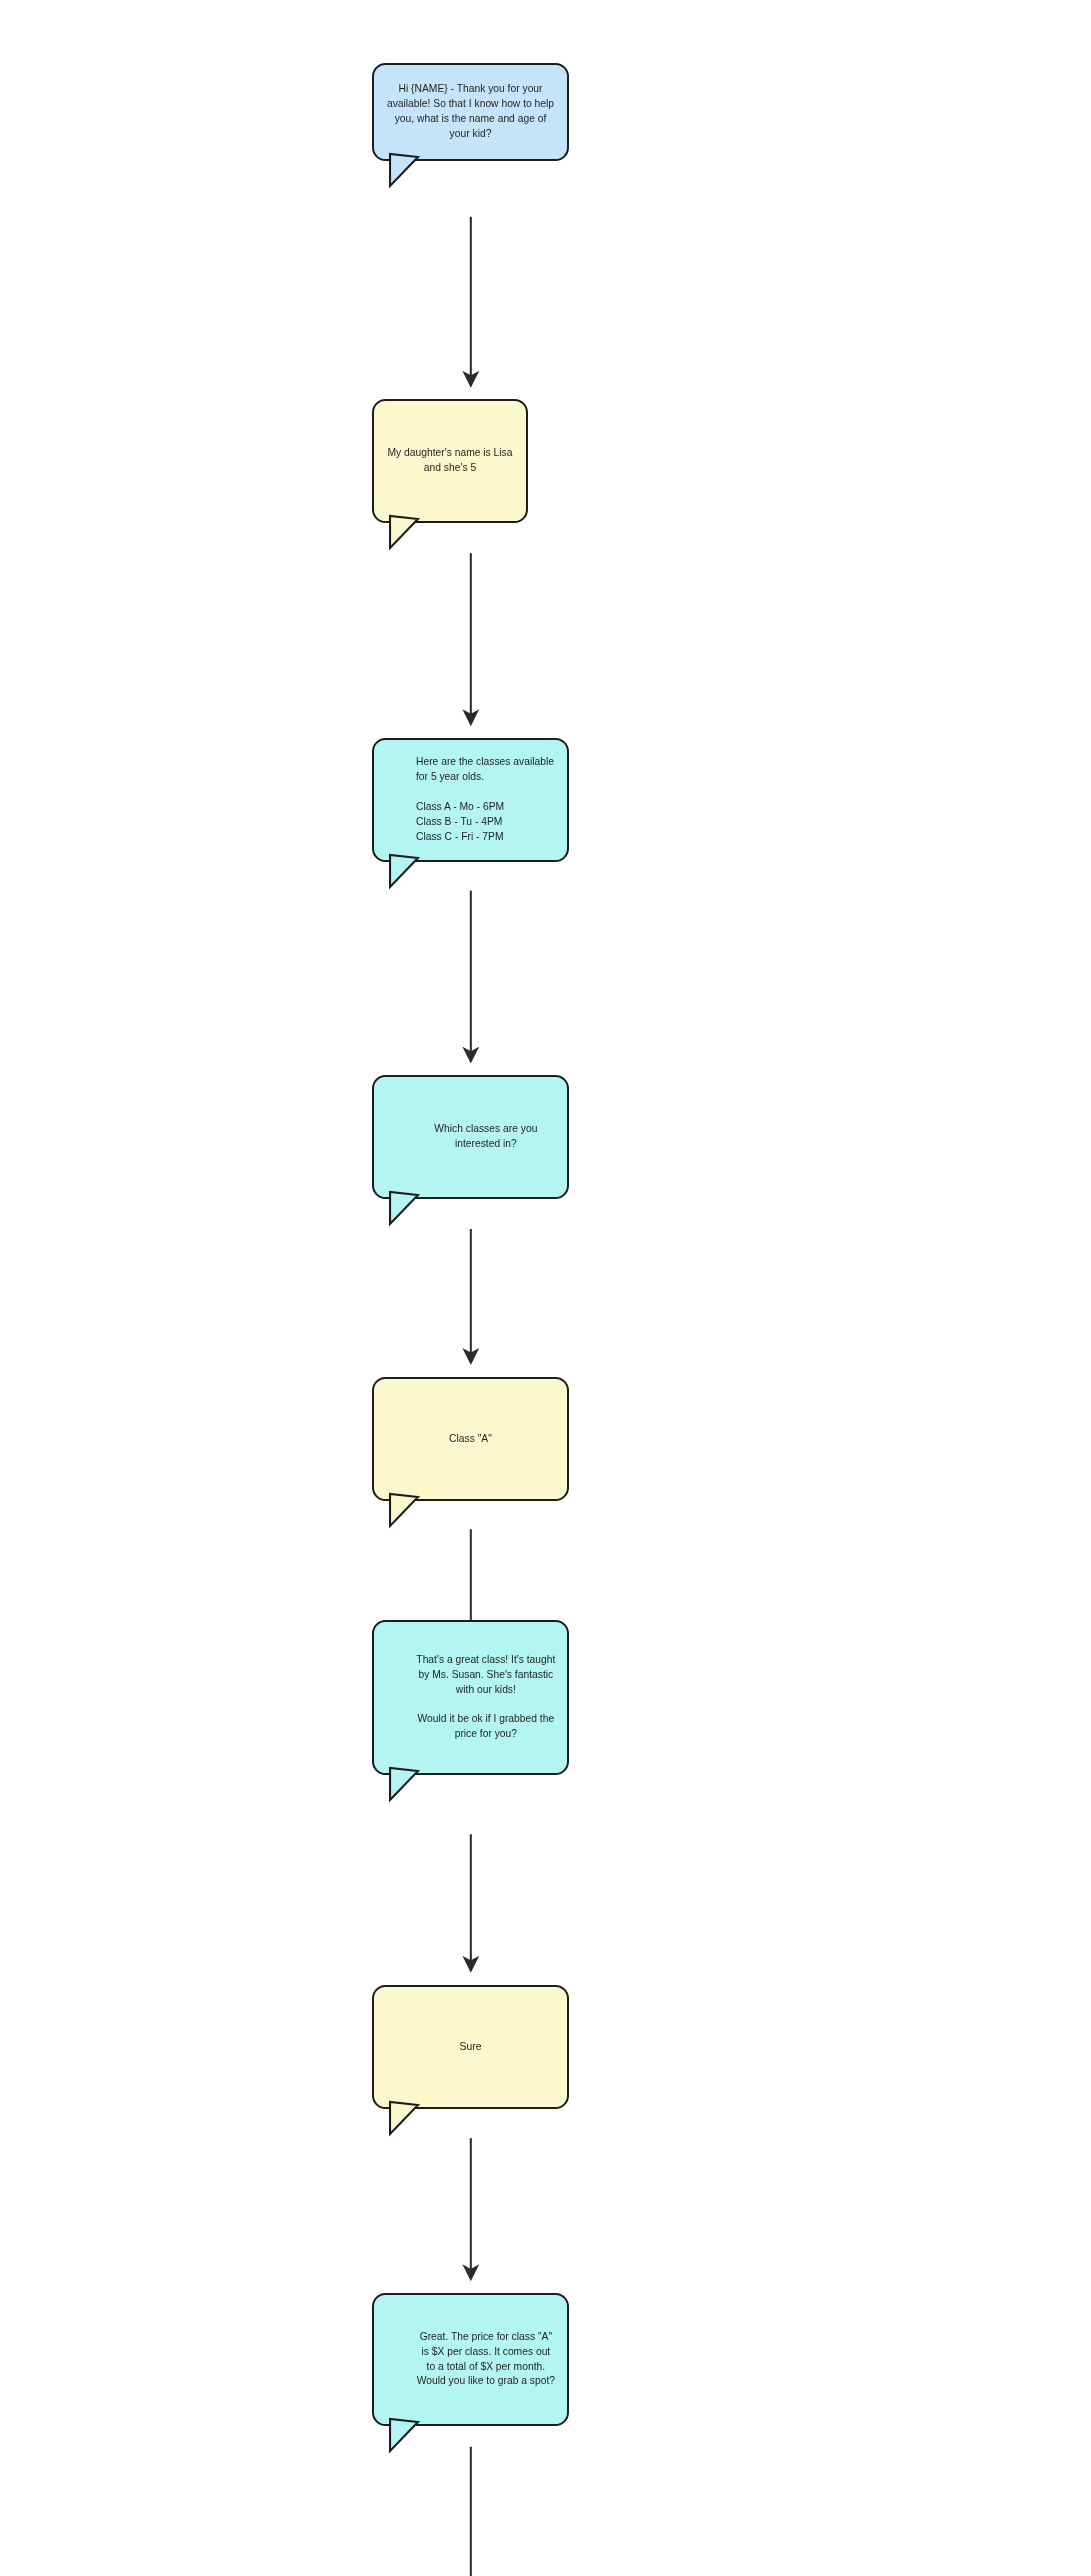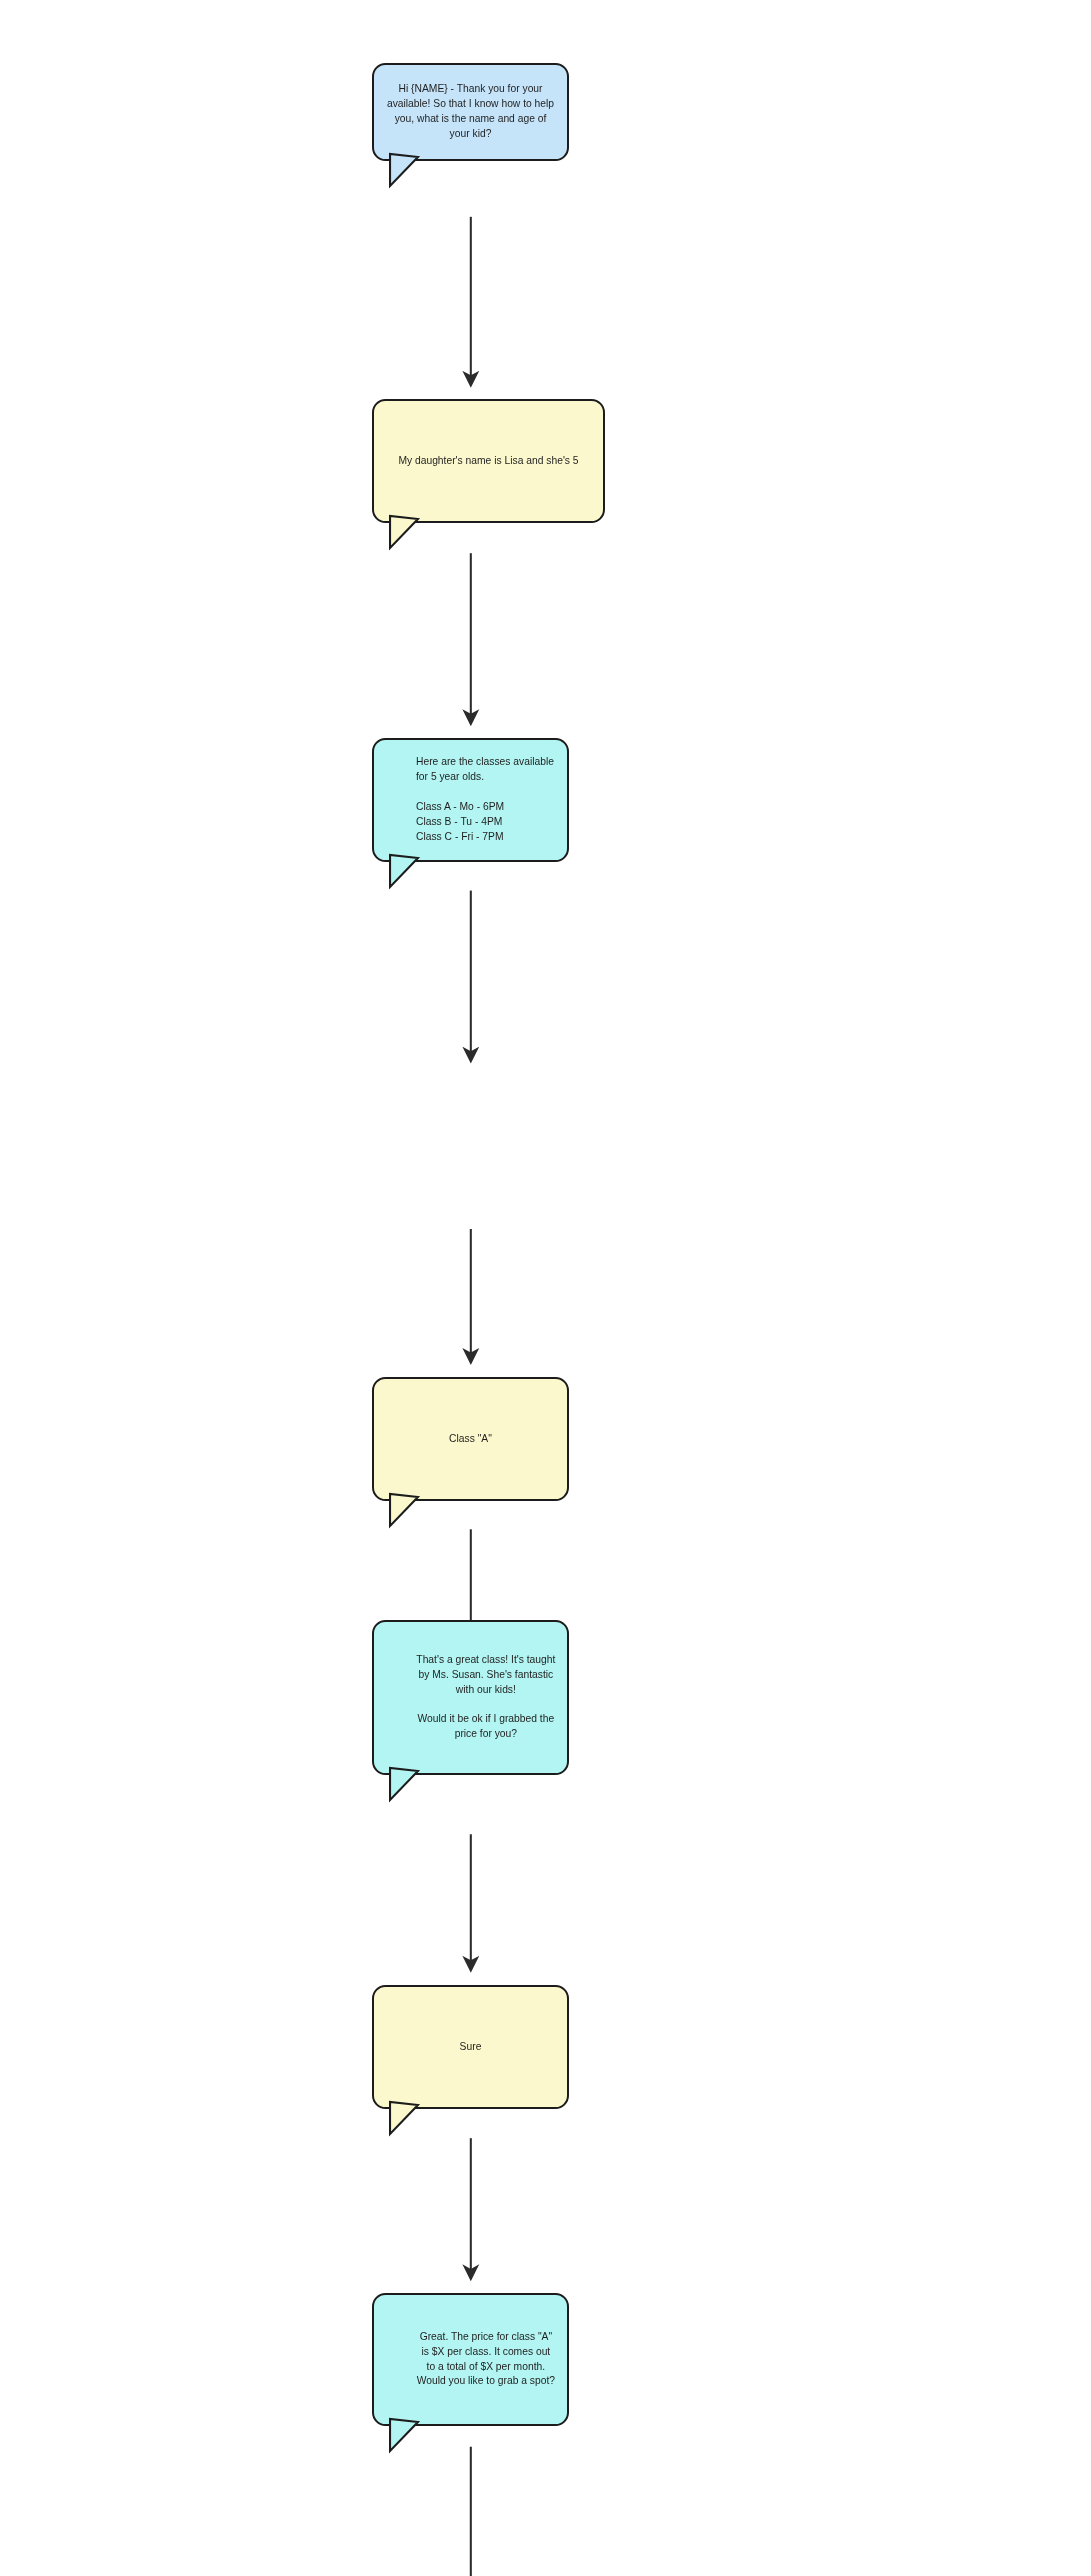--- a/index.html
+++ b/index.html
@@ -67,38 +67,44 @@
     </g>
   </svg>
 
   <div class="bubble blue" style="left:372px;top:63px;width:197px;height:98px;">
     <div class="txt">Hi {NAME} - Thank you for your available! So that I know how to help you, what is the name and age of your kid?</div>
     <svg class="tail" viewBox="0 0 116 60">
       <path d="M0,-6 L0,56 L54,0 Z" fill="#c5e4fa" stroke="#1c1c1c" stroke-width="4" stroke-linejoin="miter"></path>
     </svg>
   </div>
 
-  <div class="bubble yellow" style="left:372px;top:399px;width:233px;height:124px;">
+  <div class="bubble yellow" style="left:372px;top:399px;width:156px;height:124px;">
     <div class="txt">My daughter's name is Lisa and she's 5</div>
     <svg class="tail" viewBox="0 0 116 60">
       <path d="M0,-6 L0,56 L54,0 Z" fill="#fcf8cd" stroke="#1c1c1c" stroke-width="4" stroke-linejoin="miter"></path>
     </svg>
   </div>
 
   <div class="bubble cyan" style="left:372px;top:738px;width:197px;height:124px;align-items:flex-start;">
     <div class="txt left">Here are the classes available for 5 year olds.
 
 Class A - Mo - 6PM
 Class B - Tu - 4PM
 Class C - Fri - 7PM</div>
     <svg class="tail" viewBox="0 0 116 60">
       <path d="M0,-6 L0,56 L54,0 Z" fill="#b2f5f2" stroke="#1c1c1c" stroke-width="4" stroke-linejoin="miter"></path>
     </svg>
   </div>
 
+  <div class="bubble cyan" style="left:372px;top:1075px;width:197px;height:124px;">
+    <div class="txt">Which classes are you interested in?</div>
+    <svg class="tail" viewBox="0 0 116 60">
+      <path d="M0,-6 L0,56 L54,0 Z" fill="#b2f5f2" stroke="#1c1c1c" stroke-width="4" stroke-linejoin="miter"></path>
+    </svg>
+  </div>
 
   <div class="bubble yellow" style="left:372px;top:1377px;width:197px;height:124px;">
     <div class="txt">Class "A"</div>
     <svg class="tail" viewBox="0 0 116 60">
       <path d="M0,-6 L0,56 L54,0 Z" fill="#fcf8cd" stroke="#1c1c1c" stroke-width="4" stroke-linejoin="miter"></path>
     </svg>
   </div>
 
   <div class="bubble cyan" style="left:372px;top:1620px;width:197px;height:155px;">
     <div class="txt">That's a great class! It's taught by Ms. Susan. She's fantastic with our kids!

